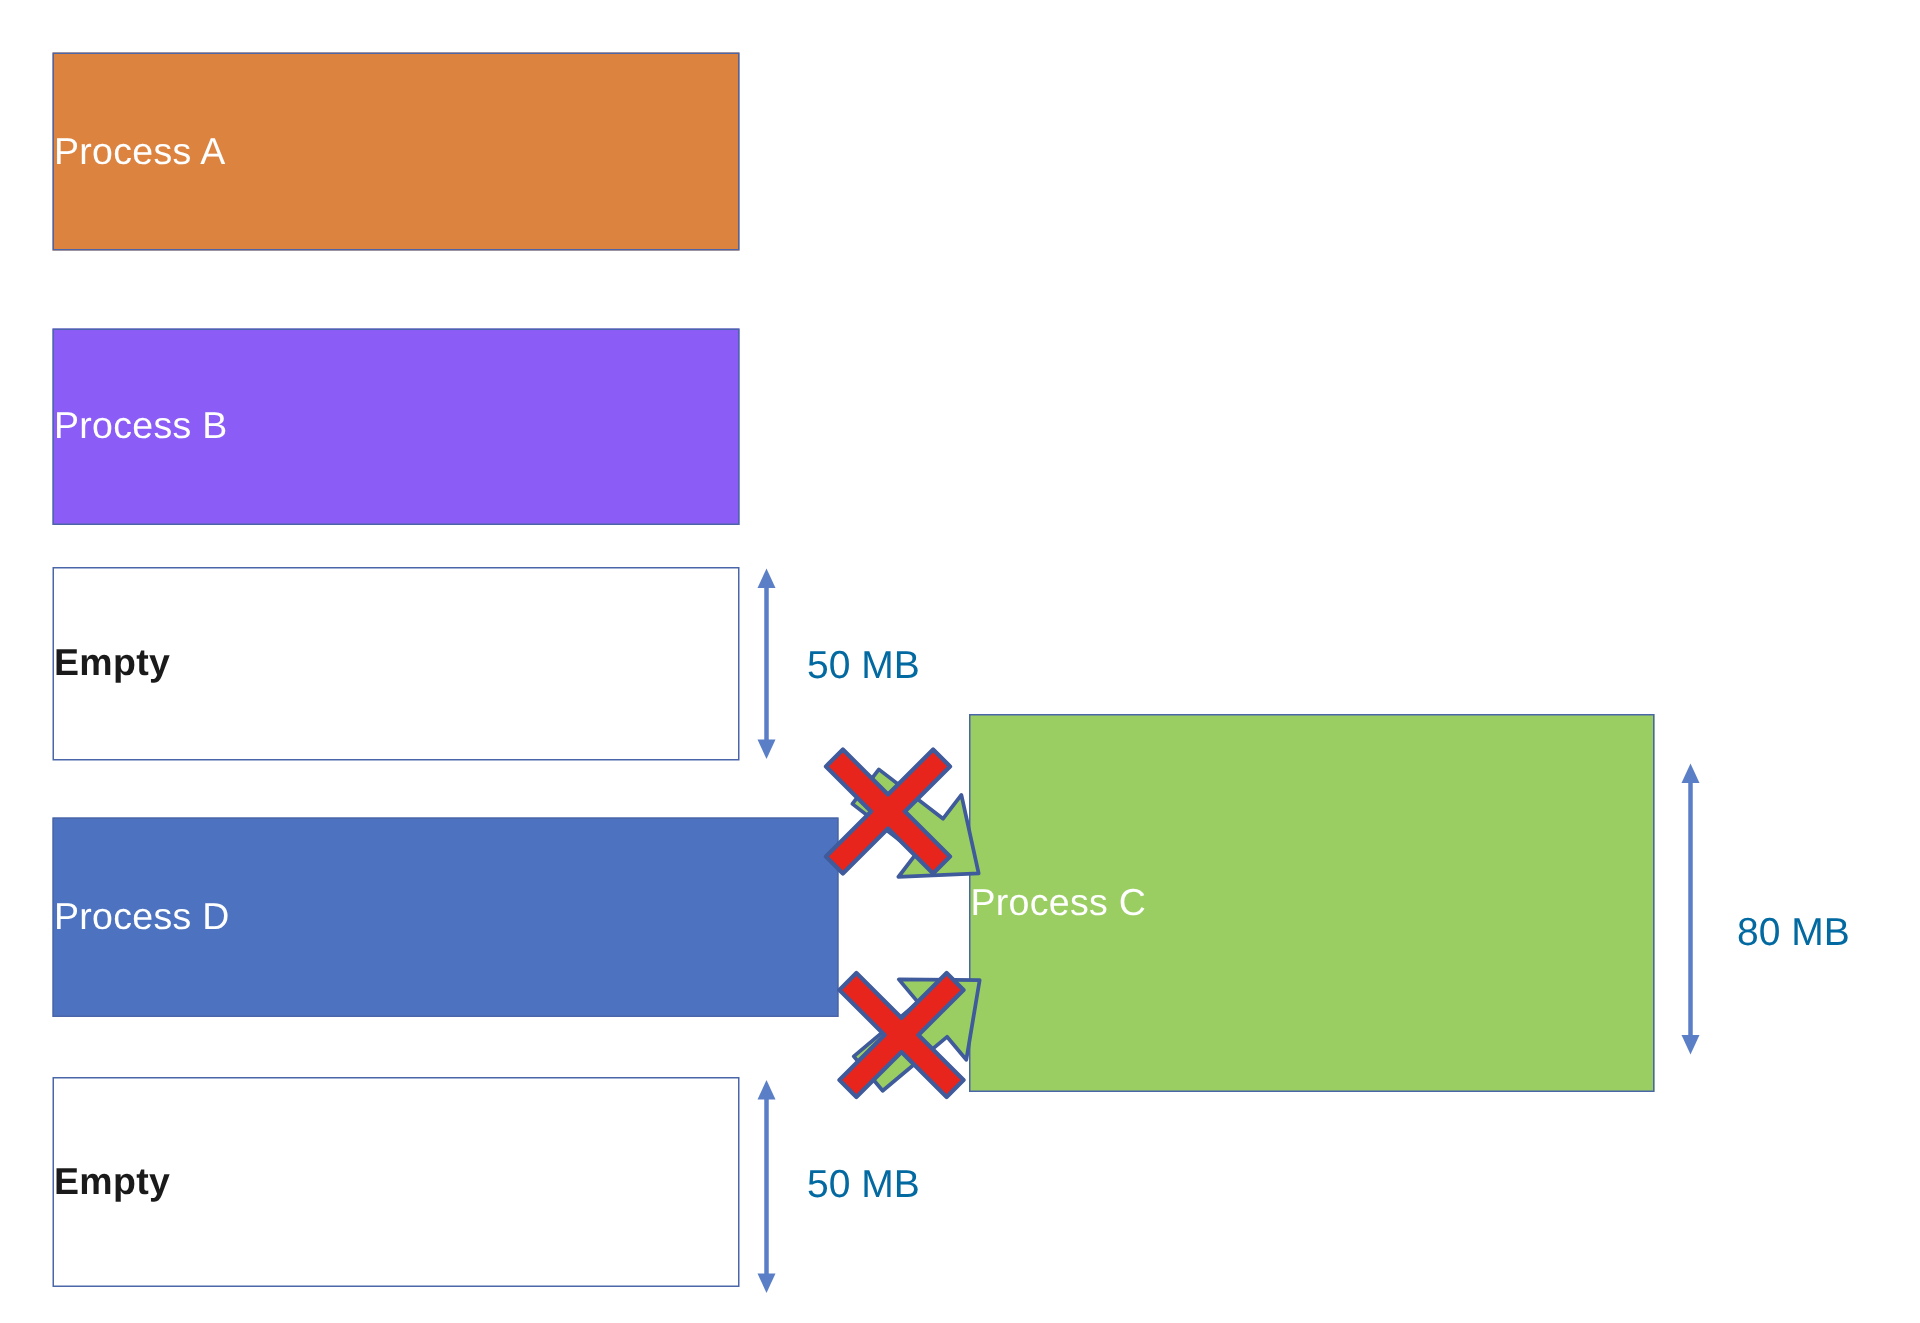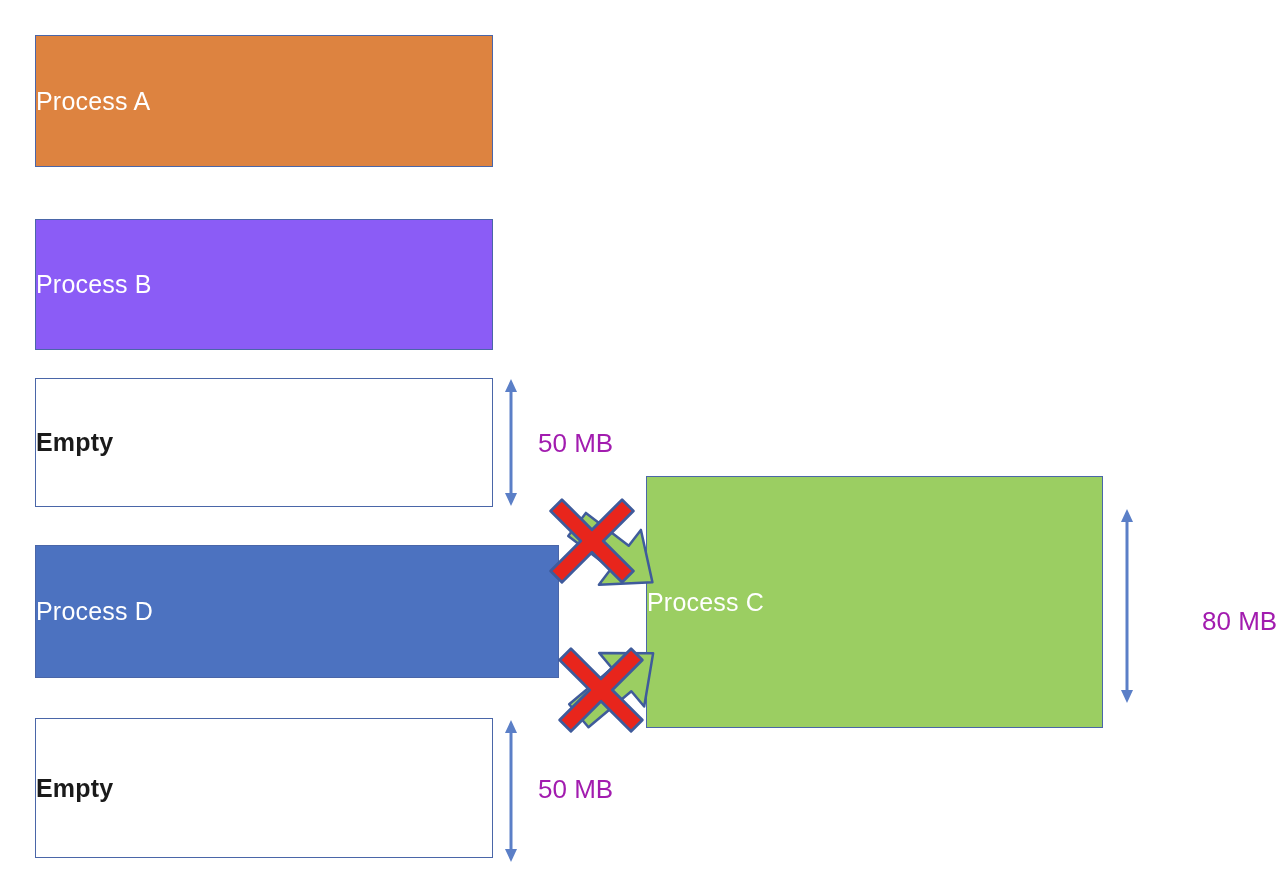--- a/index.html
+++ b/index.html
@@ -28,21 +28,21 @@
     line-height: 1;
     letter-spacing: 0.2px;
   }
   .block.filled .block-label { color: #ffffff; }
   .block.empty { background: #ffffff; font-weight: bold; }
   .block.empty .block-label { color: #1a1a1a; }
 
   .dim-label {
     position: absolute;
     font-size: 26px;
-    color: #a21caf;
+    color: #0369a1;
     line-height: 1;
     white-space: nowrap;
   }
 
   .dim-arrow {
     position: absolute;
   }
   .blockarrow {
     position: absolute;
   }
@@ -84,21 +84,21 @@
     <polygon points="15,4 21,17 9,17" fill="#5B7FC7"></polygon>
     <polygon points="15,131 21,118 9,118" fill="#5B7FC7"></polygon>
   </svg>
   <div class="dim-label" style="left:538px; top:430px;">50 MB</div>
 
   <svg class="dim-arrow" style="left:1112px; top:505px;" width="32" height="202" viewBox="0 0 32 202">
     <line x1="15" y1="12" x2="15" y2="190" stroke="#5B7FC7" stroke-width="3"></line>
     <polygon points="15,4 21,17 9,17" fill="#5B7FC7"></polygon>
     <polygon points="15,198 21,185 9,185" fill="#5B7FC7"></polygon>
   </svg>
-  <div class="dim-label" style="left:1158px; top:608px;margin-left:44px;">80 MB</div>
+  <div class="dim-label" style="left:1158px; top:608px;">80 MB</div>
 
   <svg class="dim-arrow" style="left:496px; top:716px;" width="32" height="150" viewBox="0 0 32 150">
     <line x1="15" y1="12" x2="15" y2="138" stroke="#5B7FC7" stroke-width="3"></line>
     <polygon points="15,4 21,17 9,17" fill="#5B7FC7"></polygon>
     <polygon points="15,146 21,133 9,133" fill="#5B7FC7"></polygon>
   </svg>
   <div class="dim-label" style="left:538px; top:776px;">50 MB</div>
 
   <svg class="blockarrow" style="left:505px; top:468px;" width="160" height="125" viewBox="0 0 160 125">
     <g transform="rotate(-142.5 80 62.5)">

